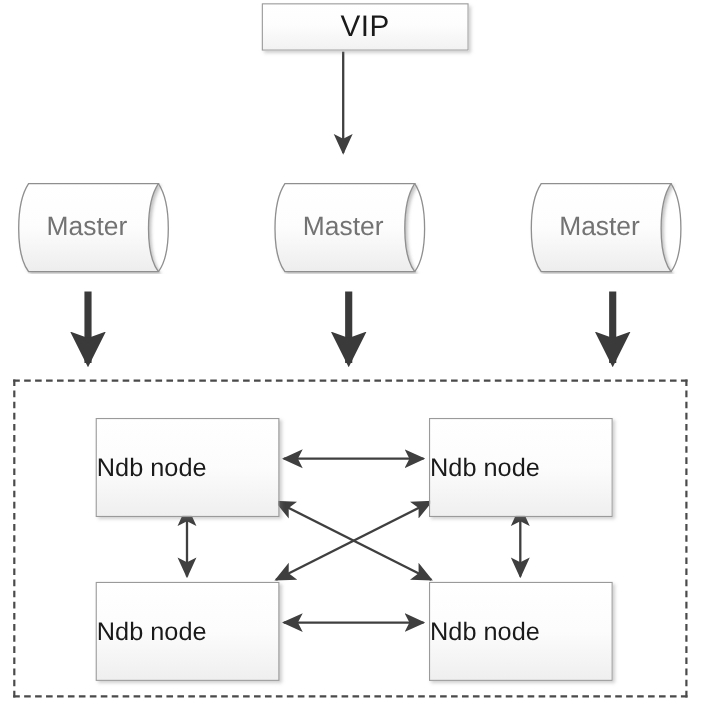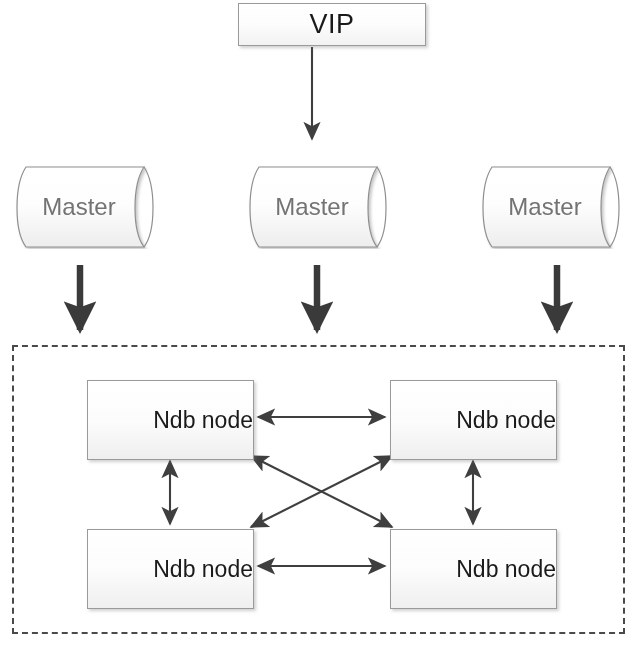--- a/index.html
+++ b/index.html
@@ -89,28 +89,28 @@
     box-sizing: border-box;
     border: 2px dashed #4a4a4a;
     border-style: dashed;
     z-index: 1;
   }
 
   
   .ndb-node {
     position: absolute;
     width: 167px;
-    height: 80px;
+    height: 90px;
     box-sizing: border-box;
     border: 1px solid #9a9a9a;
     background: linear-gradient(to bottom, #ffffff 0%, #fcfcfc 50%, #efefef 100%);
     box-shadow: 2px 2px 3px rgba(120,120,120,0.35);
     display: flex;
     align-items: center;
-    justify-content: flex-end;
+    justify-content: flex-start;
     z-index: 6;
   }
   .ndb-node .label {
     font-size: 23px;
     color: #1a1a1a;
   }
   .ndb-tl { left: 87px;  top: 380px; }
   .ndb-tr { left: 390px; top: 380px; }
   .ndb-bl { left: 87px;  top: 529px; }
   .ndb-br { left: 390px; top: 529px; }

